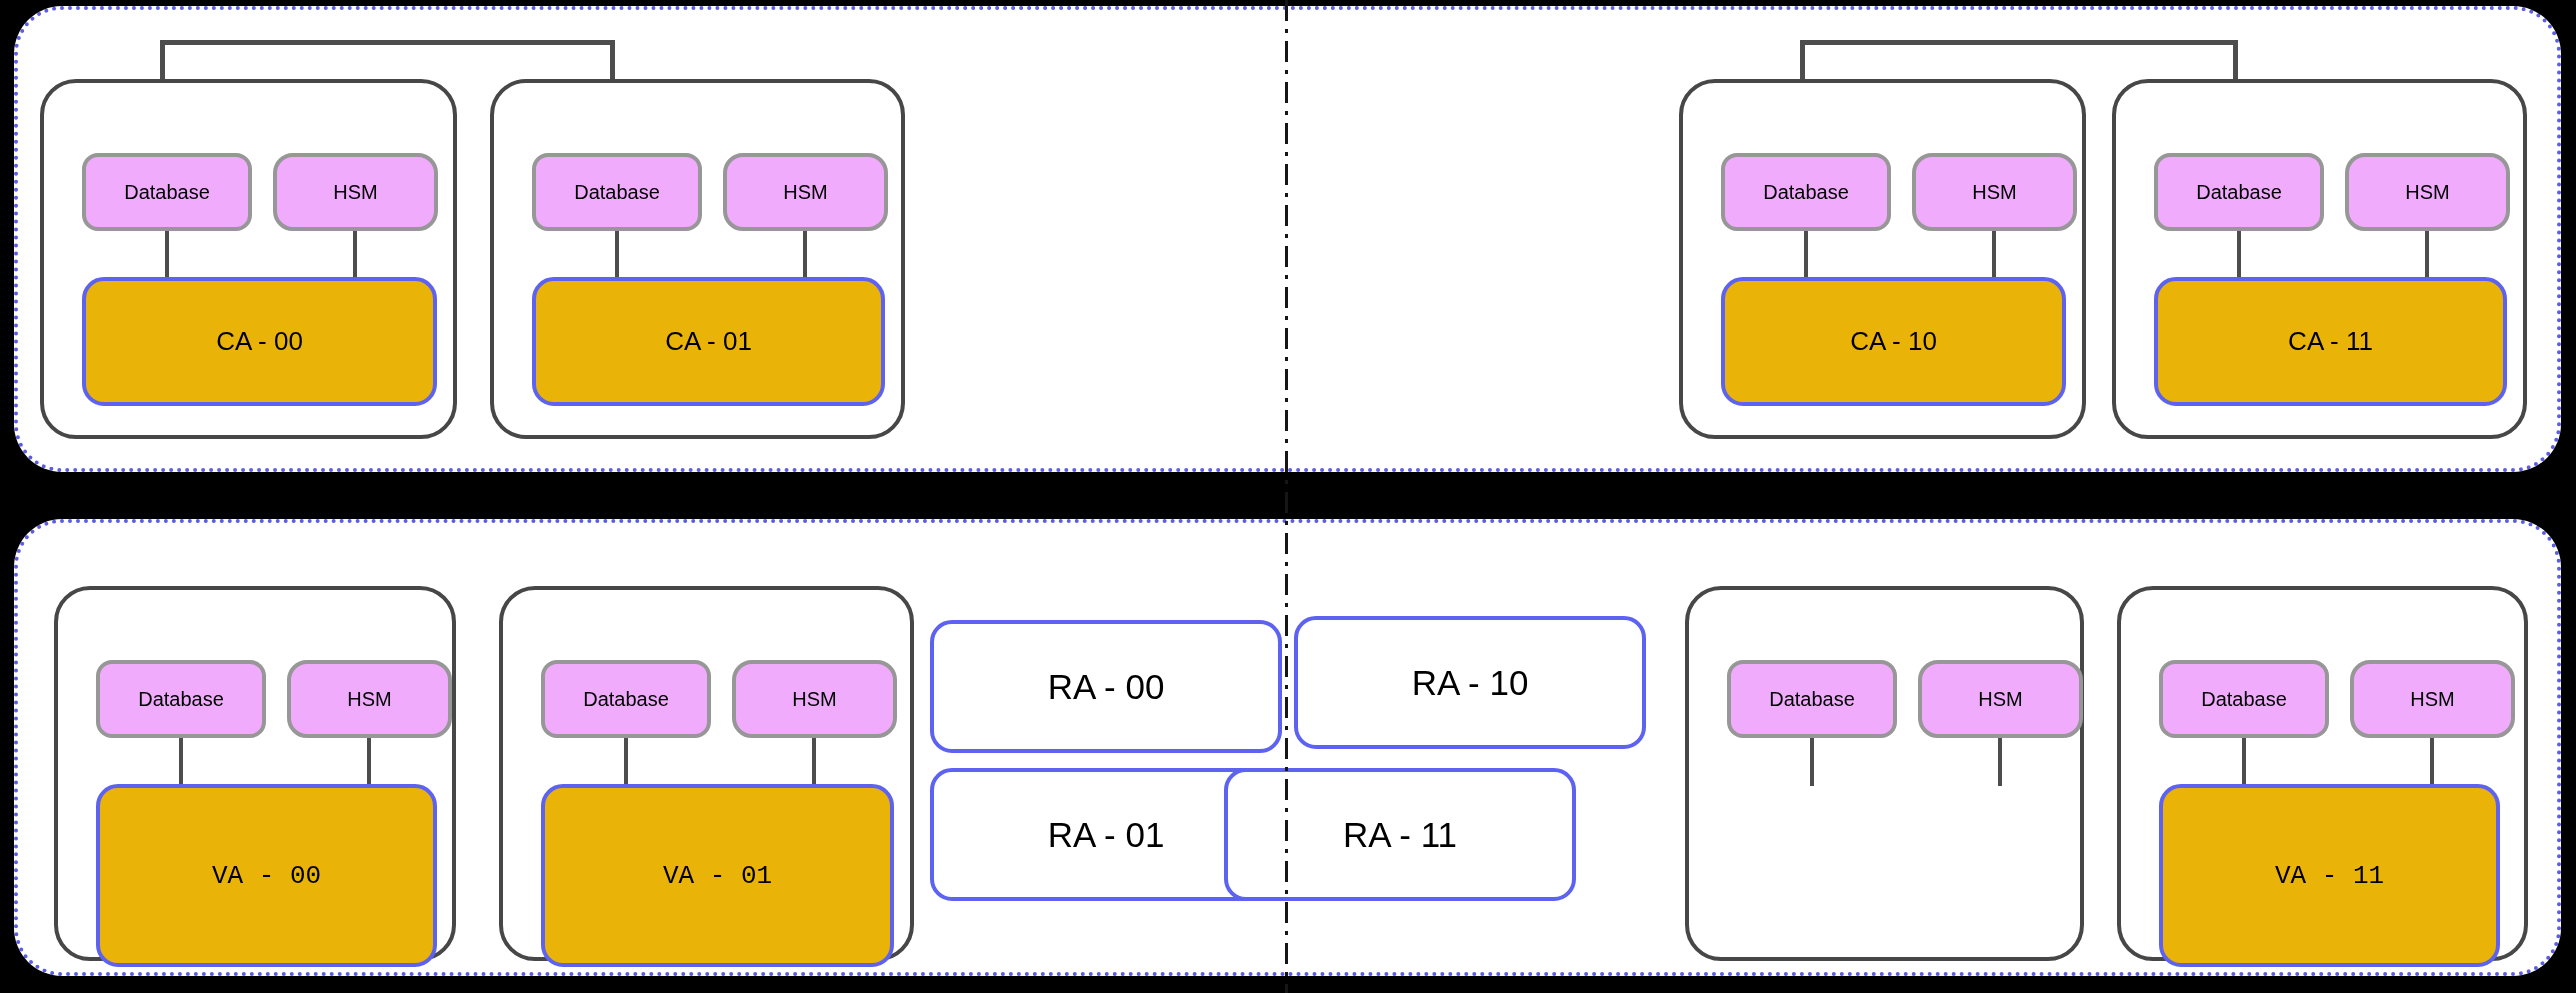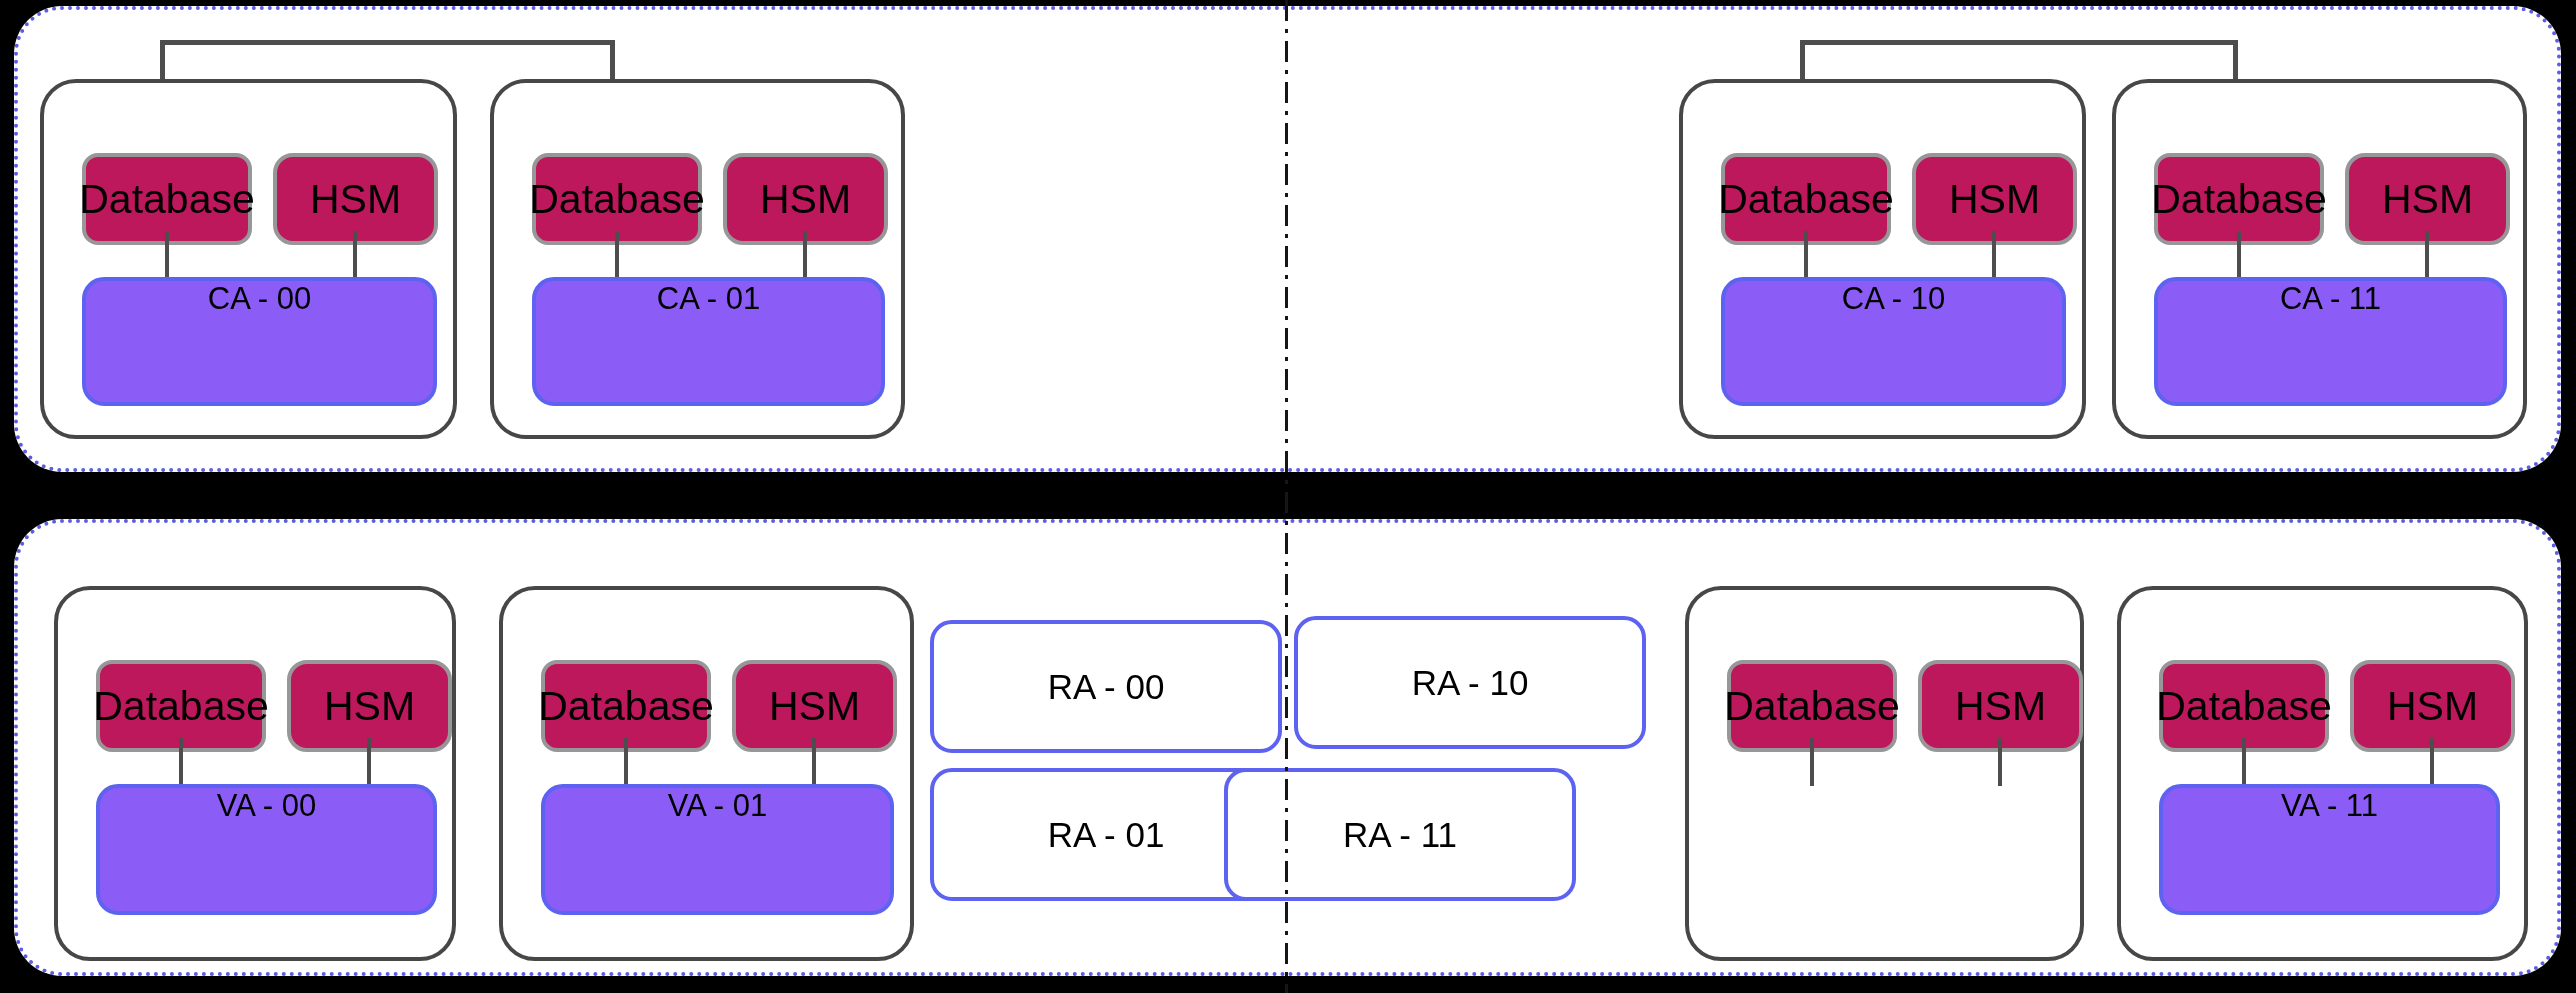--- a/index.html
+++ b/index.html
@@ -38,51 +38,51 @@
     border:4px solid #474747;
     border-radius:36px;
     box-sizing:border-box;
     background:#fff;
   }
   .group.trow{top:79px;height:360px;}
   .group.brow{top:586px;height:375px;}
 
   .comp{
     position:absolute;
-    top:70px;height:92px;
+    top:70px;height:78px;
     border:4px solid #979797;
     border-radius:16px;
     box-sizing:border-box;
-    background:#be185d;
+    background:#f0abfc;
     display:flex;align-items:center;justify-content:center;
-    font-size:41px;color:#000;
+    font-size:20px;color:#000;
   }
   .comp.db{left:38px;width:170px;}
   .comp.hsm{left:229px;width:165px;border-radius:20px;}
 
   .clink{
     position:absolute;
     top:148px;height:48px;width:4px;
     background:#4d4d4d;
   }
   .clink.db{left:121px;}
   .clink.hsm{left:309px;}
 
   .authority{
     position:absolute;
     left:38px;top:194px;
     border:4px solid #5d63f0;
     border-radius:22px;
     box-sizing:border-box;
-    background:#8b5cf6;
-    display:flex;justify-content:center;
-    font-size:31px;color:#000;
+    background:#eab308;
+    display:flex;align-items:center;justify-content:center;
+    font-size:26px;color:#000;
   }
   .trow .authority{height:129px;}
-  .brow .authority{height:131px;}
+  .brow .authority{height:183px;font-family:Liberation Mono, monospace;}
 
   
   .ra{
     position:absolute;
     width:352px;
     border:4px solid #5d63f0;
     border-radius:22px;
     box-sizing:border-box;
     background:#fff;
     display:flex;align-items:center;justify-content:center;

